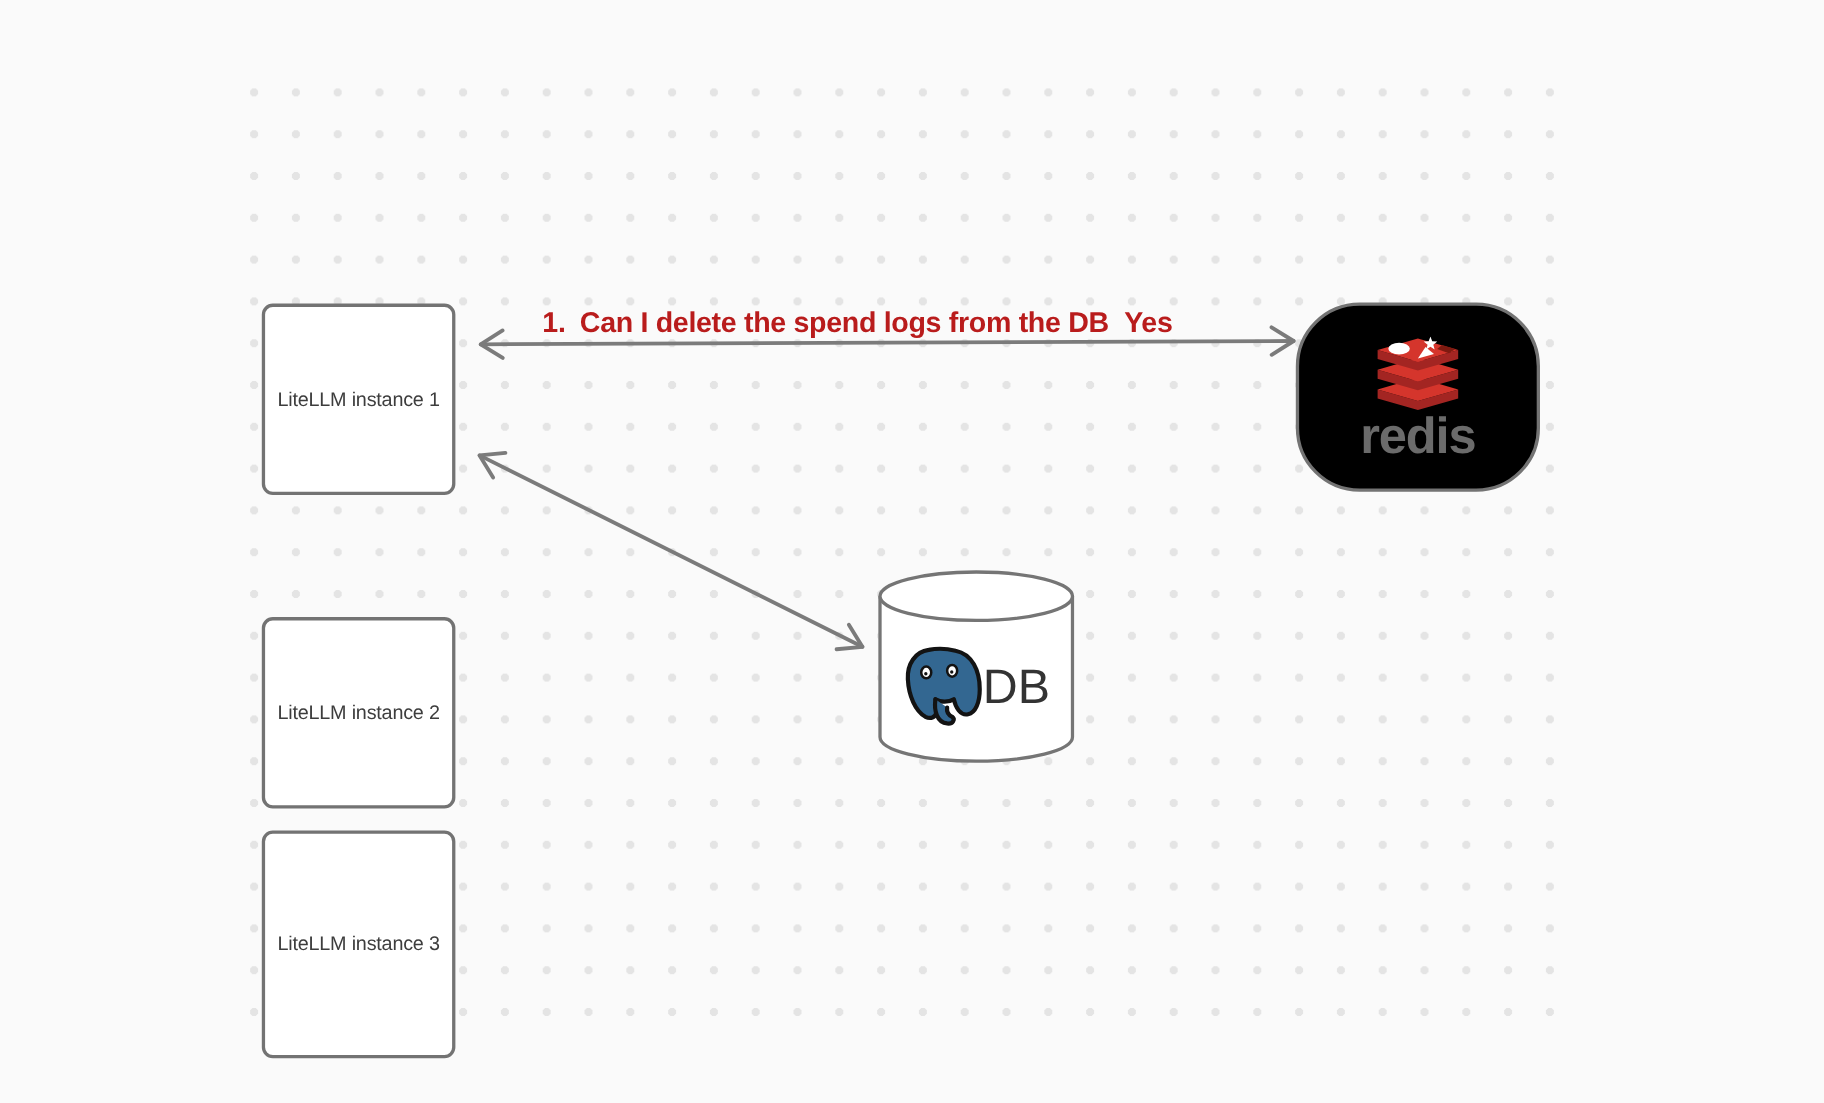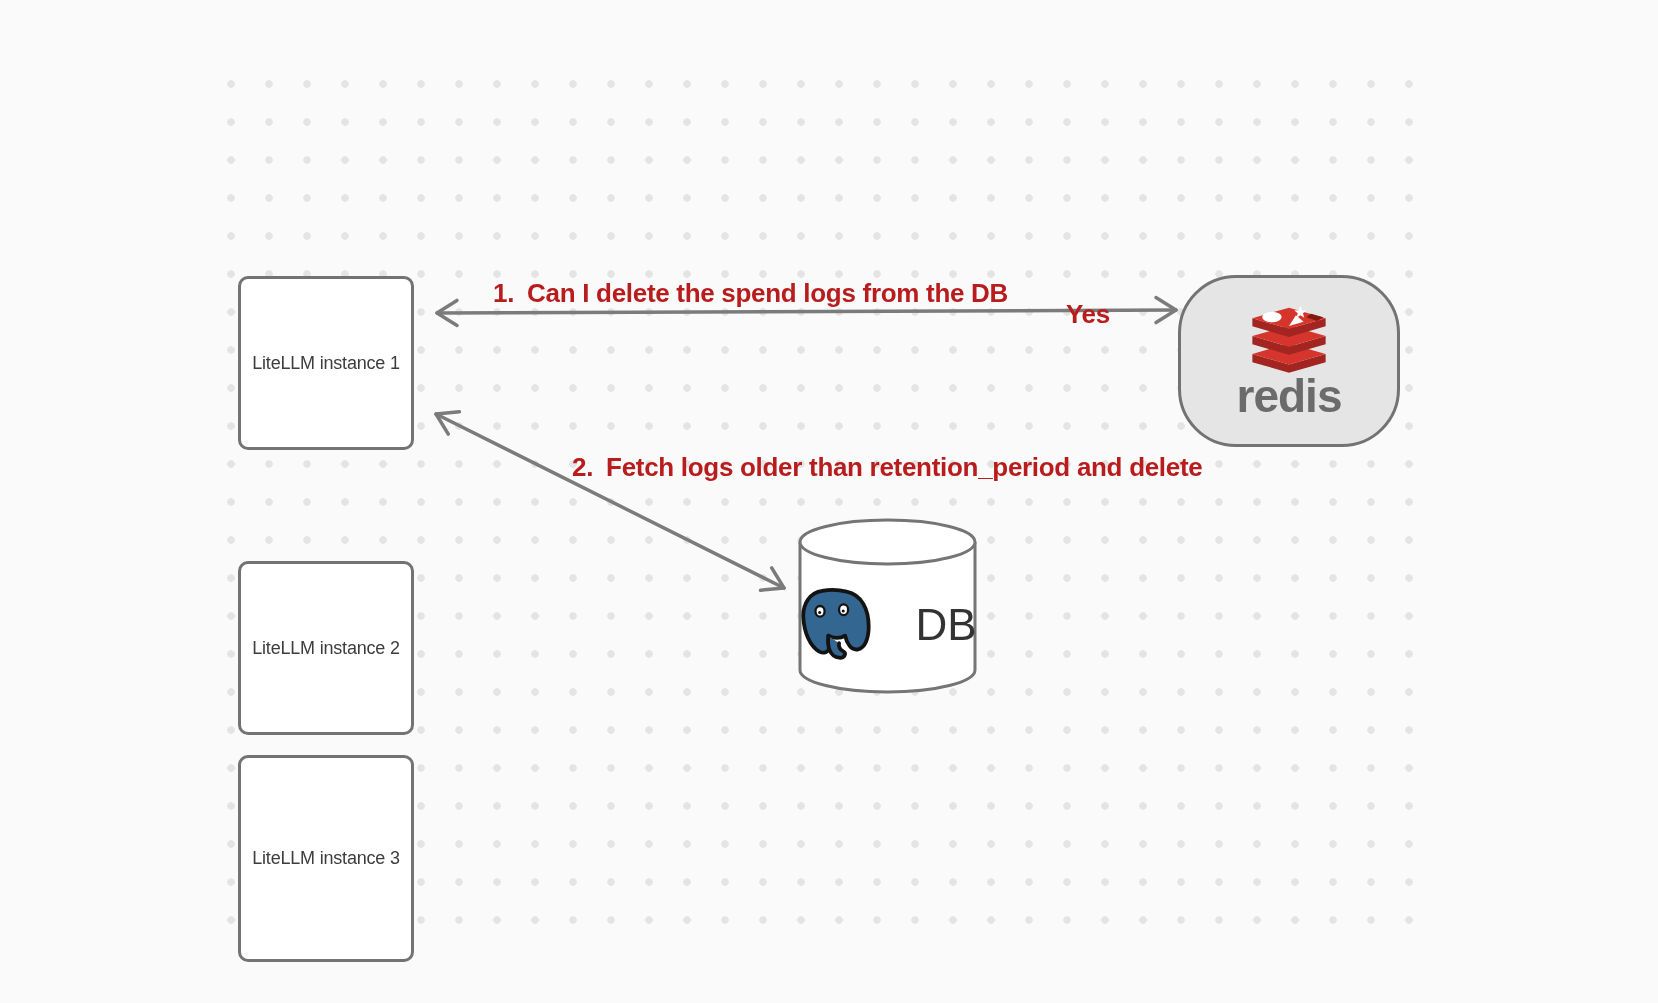--- a/index.html
+++ b/index.html
@@ -55,21 +55,21 @@
   #instance1 { top: 276px; }
   #instance2 { top: 517px; margin-top: 44px; }
   #instance3 { top: 755px; height: 207px; }
 
   .redis-node {
     position: absolute;
     left: 1178px;
     top: 275px;
     width: 222px;
     height: 172px;
-    background: #e5e5e5;
+    background: #000000;
     border: 3px solid #737373;
     border-radius: 58px;
     box-sizing: border-box;
     display: flex;
     flex-direction: column;
     align-items: center;
     justify-content: center;
     z-index: 2;
   }
   .redis-logo { width: 84px; height: 70px; margin-top: 2px; }
@@ -99,35 +99,34 @@
     align-items: center;
     justify-content: center;
   }
   .postgres-logo { width: 76px; height: 76px; }
   .db-label {
     font-size: 44px;
     font-weight: 500;
     color: #333333;
     margin-left: -3px;
     line-height: 44px;
-    padding-left: 44px;
   }
 
   .edge-label {
     position: absolute;
     font-size: 26px;
     font-weight: 700;
     color: #b91c1c;
     letter-spacing: -0.3px;
     white-space: nowrap;
     line-height: 30px;
     z-index: 3;
   }
   #edge1-label { left: 493px; top: 278px; }
-  #edge1-response { left: 1066px; top: 278px; margin-top: 21px; }
+  #edge1-response { left: 1022px; top: 278px; }
   #edge2-label { left: 572px; top: 452px; }
   .edge-num { margin-right: 13px; }
 </style>
 </head>
 <body>
 
 <div class="canvas">
 
   <div class="dot-grid"></div>
 
@@ -196,17 +195,14 @@
       <span class="db-label">DB</span>
     </div>
   </div>
 
   <div class="edge-label" id="edge1-label">
     <span class="edge-num">1.</span><span>Can I delete the spend logs from the DB</span>
   </div>
   <div class="edge-label" id="edge1-response">
     <span>Yes</span>
   </div>
-  <div class="edge-label" id="edge2-label">
-    <span class="edge-num">2.</span><span>Fetch logs older than retention_period and delete</span>
-  </div>
 
 </div>
 
 </body></html>

